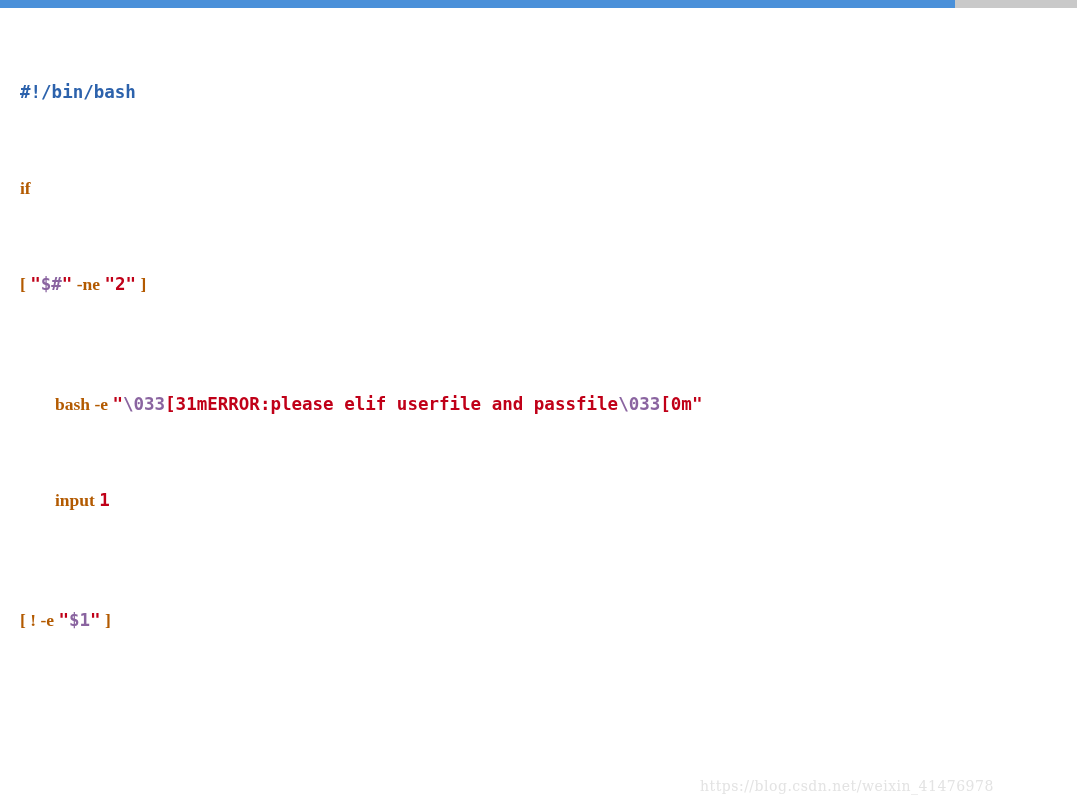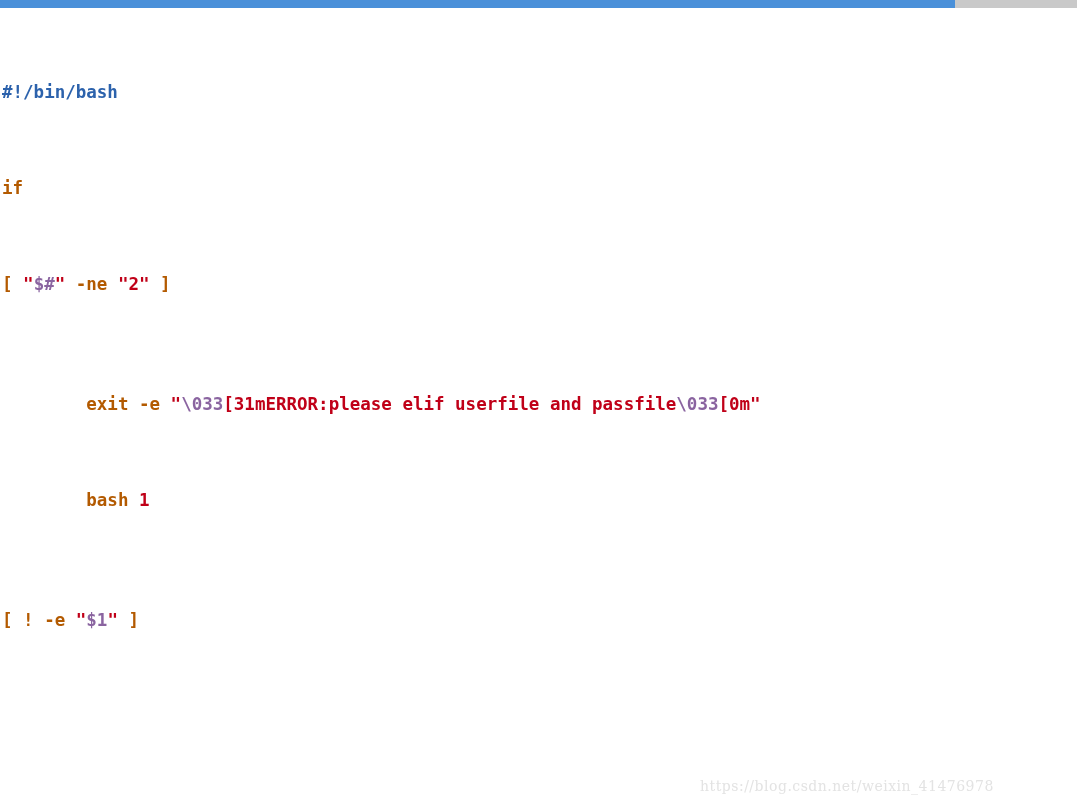--- a/index.html
+++ b/index.html
@@ -46,26 +46,26 @@
     padding: 0;
     font-size: 17.5px;
     line-height: 24px;
     font-weight: bold;
     letter-spacing: 0px;
     white-space: pre;
   }
   .line {
     height: 24px;
     white-space: pre;
-    padding-left: 2px;
+    padding-left: 20px;
   }
 
   
   .c-comment   { color: #2c62ac; }          
-  .c-kw        { color: #b35a00; }          
+  .c-kw        { color: #b35a00; font-family: Liberation Serif, serif; }          
   .c-str       { color: #c00018; }          
   .c-num       { color: #c00018; }
   .c-var       { color: #8a64a0; }
 
   
   #watermark {
     position: absolute;
     left: 700px;
     top: 778px;
     font-family: "DejaVu Serif", "Liberation Serif", serif;
@@ -85,23 +85,23 @@
 
 <div id="code">
 
   <div class="line"><span class="c-comment">#!/bin/bash</span></div>
 
   <div class="line"><span class="c-kw">if</span></div>
 
   <div class="line"><span class="c-kw">[ </span><span class="c-str">"</span><span class="c-var">$#</span><span class="c-str">"</span><span class="c-kw"> -ne </span><span class="c-str">"2"</span><span class="c-kw"> ]</span></div>
 
 
-  <div class="line"><span class="c-kw">        exit -e </span><span class="c-str">"</span><span class="c-var">\033</span><span class="c-str">[31mERROR:please elif userfile and passfile</span><span class="c-var">\033</span><span class="c-str">[0m"</span></div>
+  <div class="line"><span class="c-kw">        bash -e </span><span class="c-str">"</span><span class="c-var">\033</span><span class="c-str">[31mERROR:please elif userfile and passfile</span><span class="c-var">\033</span><span class="c-str">[0m"</span></div>
 
-  <div class="line"><span class="c-kw">        bash </span><span class="c-num">1</span></div>
+  <div class="line"><span class="c-kw">        input </span><span class="c-num">1</span></div>
 
 
   <div class="line"><span class="c-kw">[ ! -e </span><span class="c-str">"</span><span class="c-var">$1</span><span class="c-str">"</span><span class="c-kw"> ]</span></div>
 
   
 
   
 
   
 

